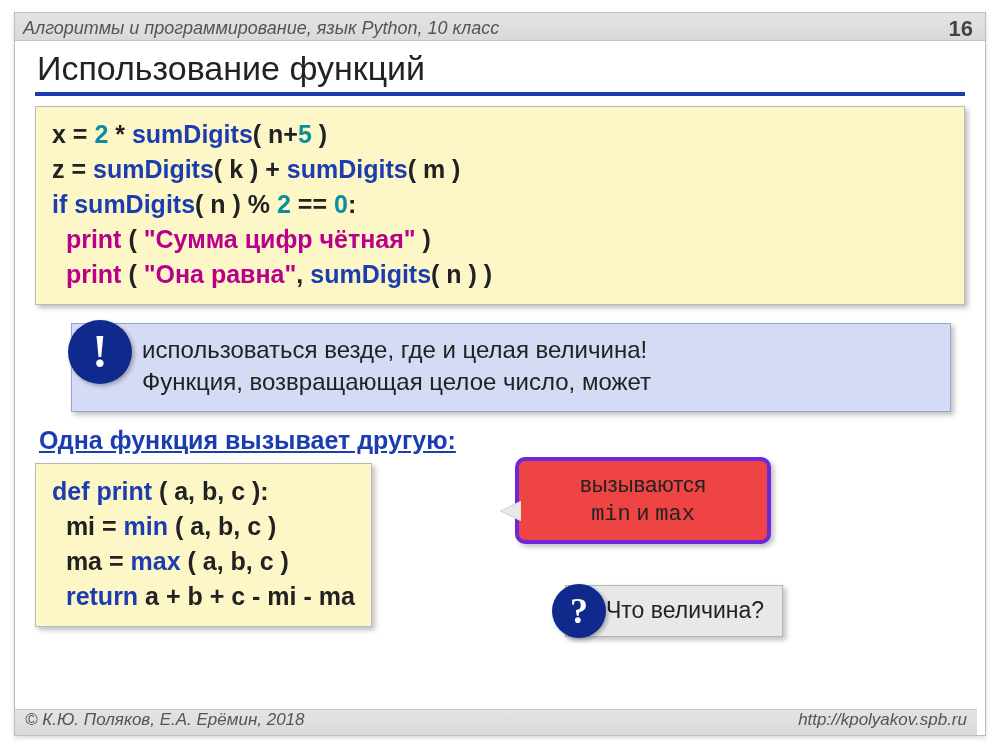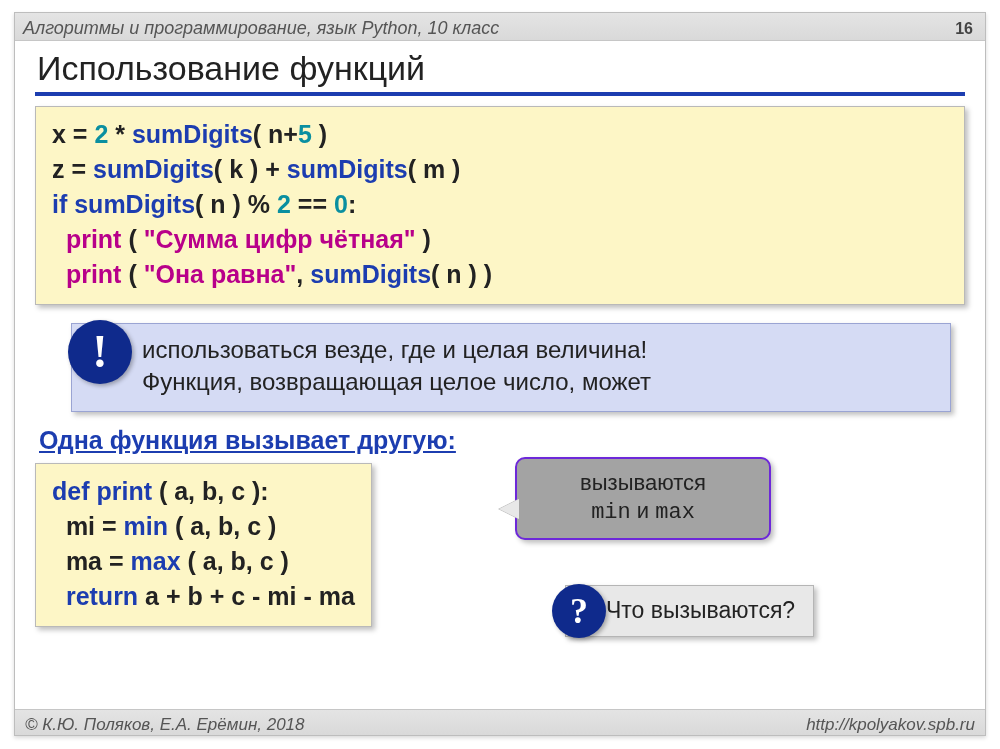--- a/index.html
+++ b/index.html
@@ -25,21 +25,21 @@
     align-items: center;
     justify-content: space-between;
     padding: 4px 12px 0 8px;
     font-style: italic;
     color: #555;
     font-size: 18px;
   }
   .pagenum {
     font-weight: bold;
     font-style: normal;
-    font-size: 16px;
+    font-size: 22px;
     color: #444;
     text-align: center;
   }
   .heading {
     padding: 8px 7px 4px 22px;
     font-size: 34px;
     font-weight: normal;
     color: #222;
   }
   .rule {
@@ -103,22 +103,22 @@
     text-decoration: underline;
   }
 
   .row2 {
     position: relative;
   }
   .bubble {
     position: absolute;
     left: 480px; top: -6px;
     width: 256px;
-    background: #a3a3a3;
-    border: 2px solid #6d28d9;
+    background: #ef4444;
+    border: 4px solid #6d28d9;
     border-radius: 10px;
     box-shadow: 3px 3px 5px rgba(0,0,0,0.25);
     padding: 10px 14px;
     font-size: 22px;
     text-align: center;
     line-height: 1.3;
     color: #222;
   }
   .bubble .mono { font-family: "Courier New", monospace; }
   .bubble::after {
@@ -151,26 +151,26 @@
     background: #0f2a8c;
     color: #fff;
     display: flex; align-items: center; justify-content: center;
     font-size: 36px; font-weight: bold;
     font-family: Georgia, serif;
     box-shadow: 2px 2px 4px rgba(0,0,0,0.3);
   }
 
   .footbar {
     position: absolute;
-    left: 0; right: 0; bottom: 0;
+    left: 0; right: 8px; bottom: 0;
     height: 26px;
     background: linear-gradient(#e4e4e4, #d9d9d9);
     border-top: 1px solid #c6c6c6;
     display: flex;
-    align-items: flex-end;
+    align-items: flex-start;
     justify-content: space-between;
     padding: 0 10px;
     font-style: italic;
     color: #555;
     font-size: 17px;
   }
 </style>
 </head>
 <body>
 
@@ -206,21 +206,21 @@
 <span>  ma = </span><span class="fn">max</span><span> ( a, b, c )</span>
 <span>  </span><span class="kw">return</span><span> a + b + c - mi - ma</span></div>
 
       <div class="bubble">
         <div>вызываются</div>
         <div><span class="mono">min</span><span> и </span><span class="mono">max</span></div>
       </div>
 
       <div class="qbox">
         <div class="qmark">?</div>
-        <span>Что вызываются?</span>
+        <span>Что величина?</span>
       </div>
     </div>
 
   </div>
 
   <div class="footbar">
     <span>© К.Ю. Поляков, Е.А. Ерёмин, 2018</span>
     <span>http://kpolyakov.spb.ru</span>
   </div>
 

